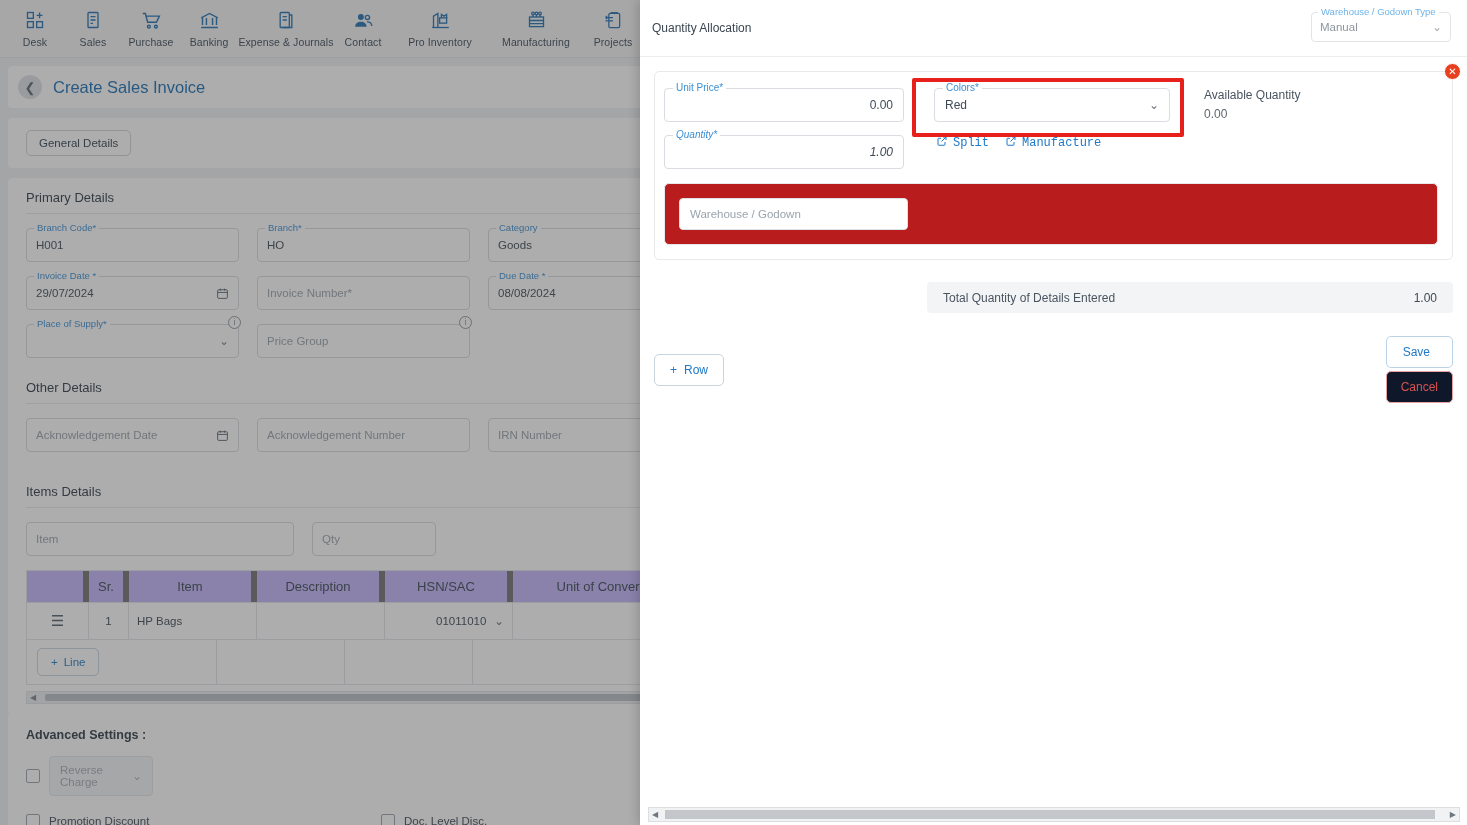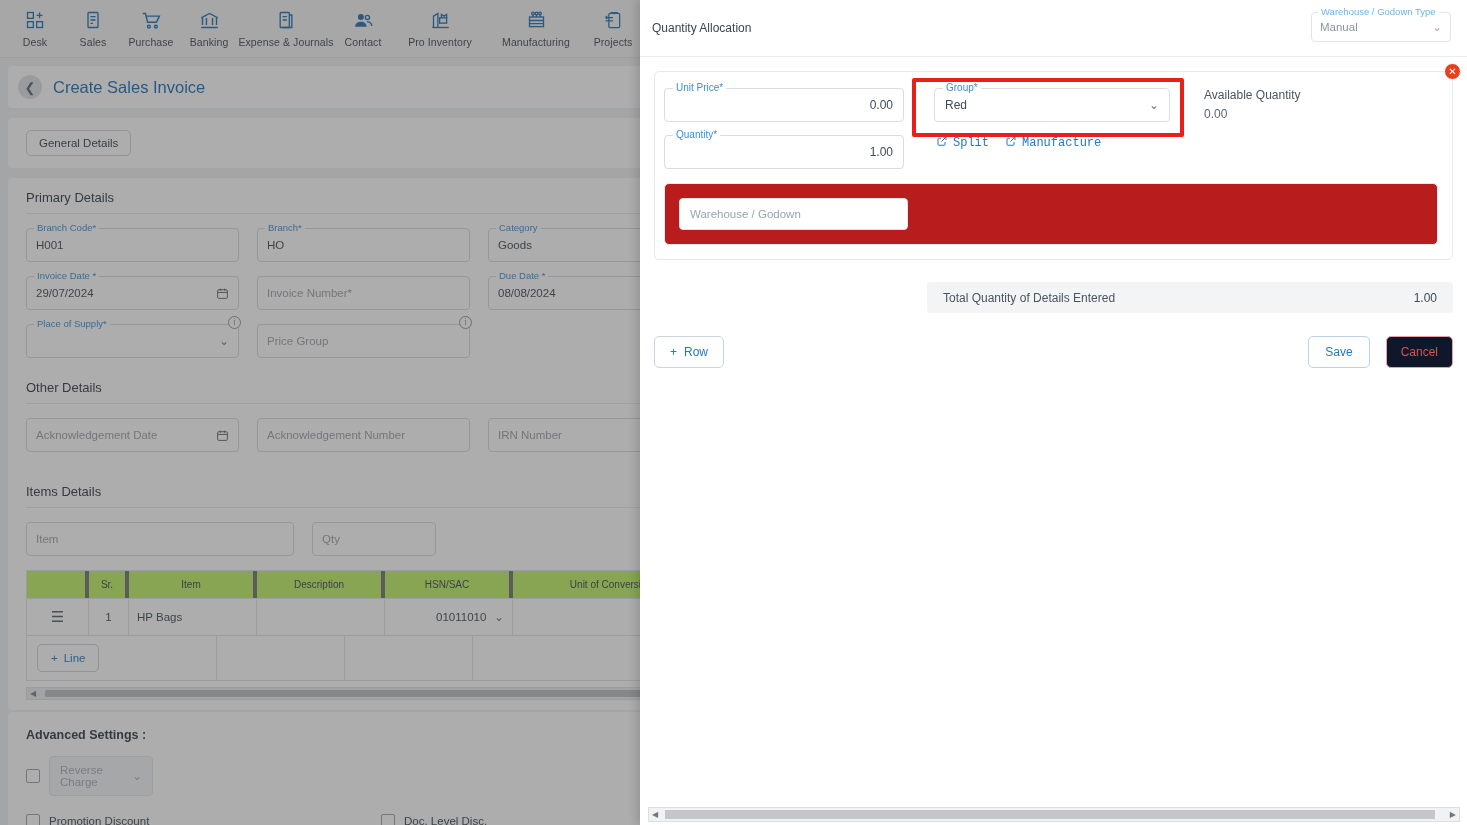--- a/index.html
+++ b/index.html
@@ -88,22 +88,22 @@
   .infodot {
     position: absolute; right: -3px; top: -9px; width: 13px; height: 13px;
     border-radius: 50%; border: 1px solid #8d969e; color: #8d969e;
     font-size: 9px; line-height: 11px; text-align: center; background: #fff;
   }
 
   
   .tbl { width: 1180px; border: 1px solid #e1e4e8; border-top: 1px solid #e1e4e8; }
   .tbl .thead, .tbl .trow { display: flex; }
   .tbl .th {
-    font-size: 10px; color: #3a4651; text-align: center;
-    padding: 8px 4px; border-right: 4px solid #737373; background: #bef264;
+    font-size: 13px; color: #3a4651; text-align: center;
+    padding: 8px 4px; border-right: 6px solid #737373; background: #c4b5fd;
   }
   .tbl .td {
     font-size: 11.5px; color: #3e4a56;
     padding: 9px 8px; border-right: 1px solid #e1e4e8; border-top: 1px solid #e1e4e8;
     background: #fff; display: flex; align-items: center;
   }
   .c0 { width: 62px; justify-content: center; }
   .c1 { width: 40px; justify-content: center; }
   .c2 { width: 128px; }
   .c3 { width: 128px; }
@@ -220,21 +220,21 @@
   .total-bar .val { margin-left: auto; color: #3e4a56; }
 
   .m-foot {
     display: flex; align-items: center; margin: 23px 14px 0 14px;
   }
   .rowbtn {
     border: 1px solid #c8d4de; border-radius: 5px; background: #fff;
     color: #2079c7; font-size: 12px; padding: 8px 15px; cursor: pointer;
     display: inline-flex; align-items: center; gap: 7px;
   }
-  .foot-right { margin-left: auto; display: flex; gap: 16px; }
+  .foot-right { margin-left: auto; display: flex; gap: 3px; flex-direction: column; }
   .btn-save {
     border: 1px solid #bcd2e6; border-radius: 5px; background: #fff;
     color: #2079c7; font-size: 12px; padding: 8px 16px; cursor: pointer;
   }
   .btn-cancel {
     border: 1px solid #e8a0a0; border-radius: 5px; background: #0f172a;
     color: #d9534f; font-size: 12px; padding: 8px 14px; cursor: pointer;
   }
 
   .m-scroll {
@@ -538,30 +538,30 @@
     </div>
 
     <div class="m-card">
       <div class="m-grid">
 
         <div class="m-col-left">
           <div class="mfld">
             <span class="flabel"><span>Unit Price</span><span style="color:#3a8fd4;">*</span></span>
             <span>0.00</span>
           </div>
-          <div class="mfld" style="margin-bottom:0;">
+          <div class="mfld" style="margin-bottom:0;font-style:italic;">
             <span class="flabel"><span>Quantity</span><span style="color:#3a8fd4;">*</span></span>
             <span>1.00</span>
           </div>
         </div>
 
         <div class="m-col-mid">
           <div class="redbox"></div>
           <div class="mfld sel">
-            <span class="flabel"><span>Group</span><span style="color:#3a8fd4;">*</span></span>
+            <span class="flabel"><span>Colors</span><span style="color:#3a8fd4;">*</span></span>
             <span>Red</span>
             <span class="chev">⌄</span>
           </div>
           <div class="links">
             <span class="lnk">
               <span>
                 <svg width="12" height="12" viewBox="0 0 24 24" fill="none" stroke="#2079c7" stroke-width="2">
                     <path d="M14 4h6v6"></path>
                     <path d="M20 4L11 13"></path>
                     <path d="M18 14v5a1.5 1.5 0 0 1-1.5 1.5h-11A1.5 1.5 0 0 1 4 19V8a1.5 1.5 0 0 1 1.5-1.5H10"></path>

